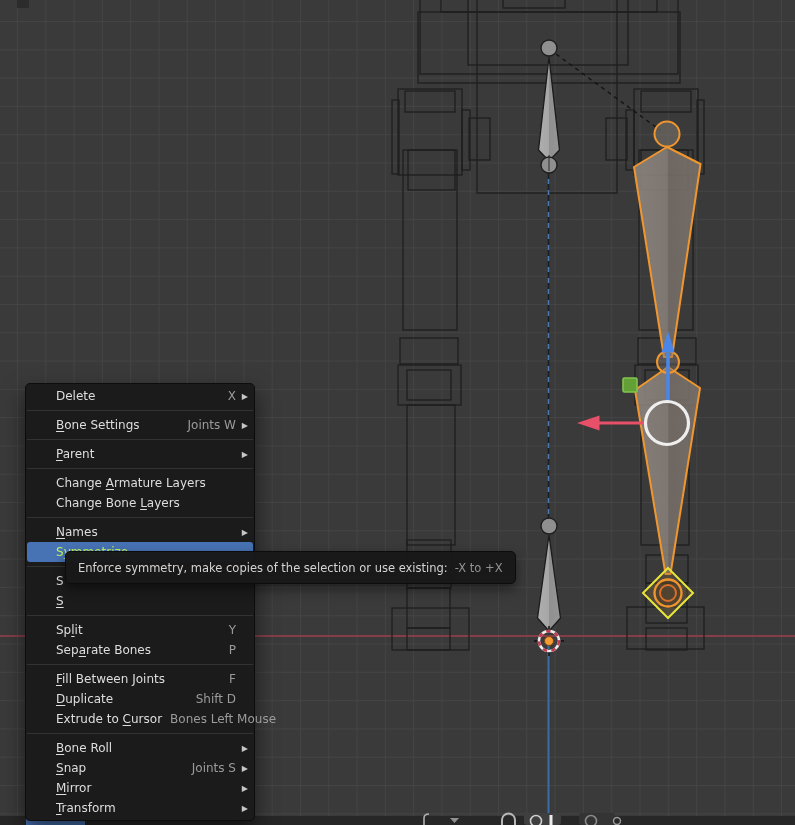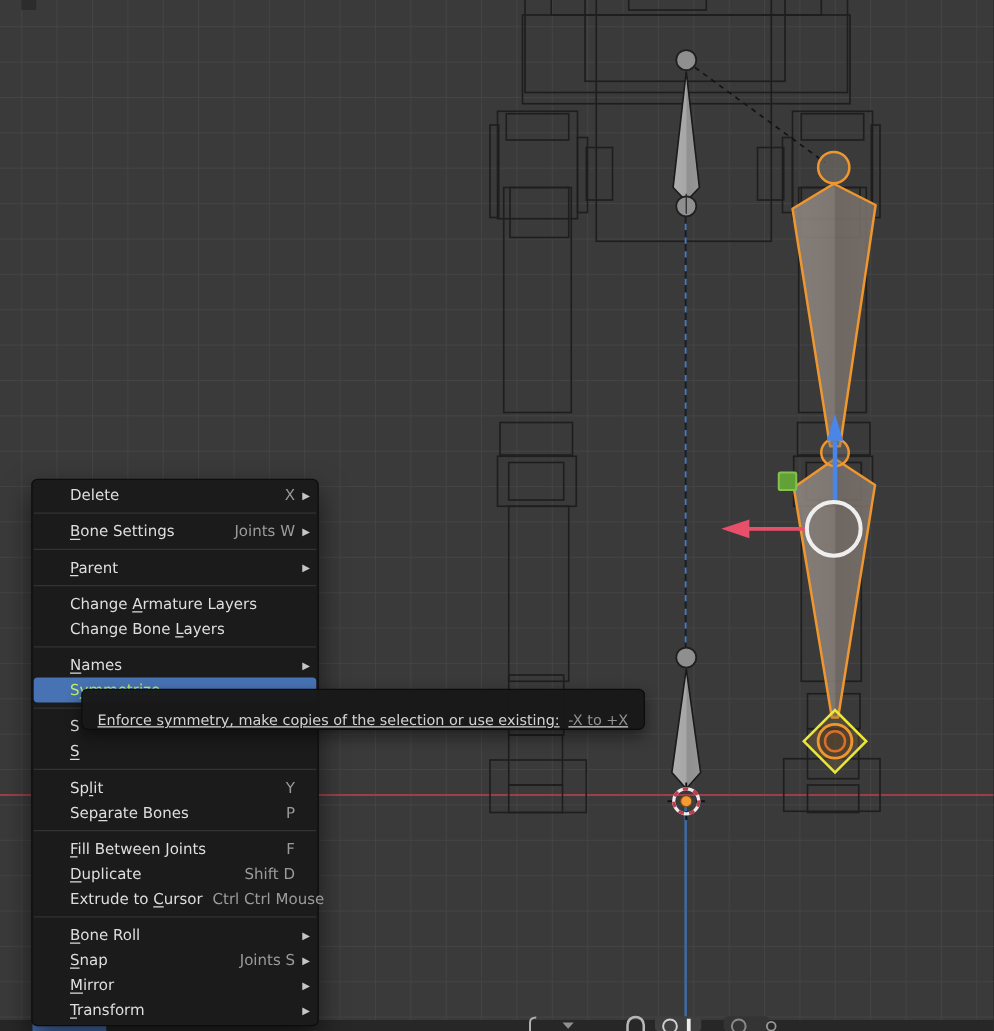--- a/index.html
+++ b/index.html
@@ -30,24 +30,23 @@
   .menu-row.highlight{color:#bef264;}
   .menu-sep{height:1px;background:#323232;margin:4px 1px;}
   .sc{margin-left:auto;color:#9b9b9b;padding-left:8px;}
   .arrow{width:10px;flex:none;text-align:right;color:#c6c6c6;font-size:8px;margin-left:2px;}
   .u{text-decoration:underline;text-underline-offset:2px;text-decoration-thickness:1px;}
 
   
   .tooltip{
     position:absolute;left:65px;top:551px;height:33px;box-sizing:border-box;
     background:rgba(24,24,24,.98);border:1px solid #0c0c0c;border-radius:5px;
-    display:flex;align-items:flex-end;padding:0 12px;white-space:nowrap;
+    display:flex;align-items:center;padding:0 12px;white-space:nowrap;
     font-size:11.5px;color:#d4d4d4;z-index:20;
     box-shadow:0 5px 12px rgba(0,0,0,.45);
-    text-decoration:underline;
   }
   .tooltip .dim{color:#929292;margin-left:7px;}
 
   
   .chip{
     position:absolute;left:26px;top:817px;width:59px;height:8px;
     border-radius:3px 3px 0 0;z-index:6;background:#4070ae;
   }
   .corner-notch{position:absolute;left:17px;top:0;width:12px;height:8px;background:#2c2c2c;z-index:2;}
 </style>
@@ -267,21 +266,21 @@
       <span class="sc">F</span>
       <span class="arrow"></span>
     </div>
     <div class="menu-row">
       <span><span class="u">D</span>uplicate</span>
       <span class="sc">Shift D</span>
       <span class="arrow"></span>
     </div>
     <div class="menu-row">
       <span>Extrude to <span class="u">C</span>ursor</span>
-      <span class="sc">Ctrl Ctrl Mouse</span>
+      <span class="sc">Bones Left Mouse</span>
       <span class="arrow"></span>
     </div>
     <div class="menu-sep"></div>
 
     <div class="menu-row">
       <span><span class="u">B</span>one Roll</span>
       <span class="sc"></span>
       <span class="arrow">▶</span>
     </div>
     <div class="menu-row">

